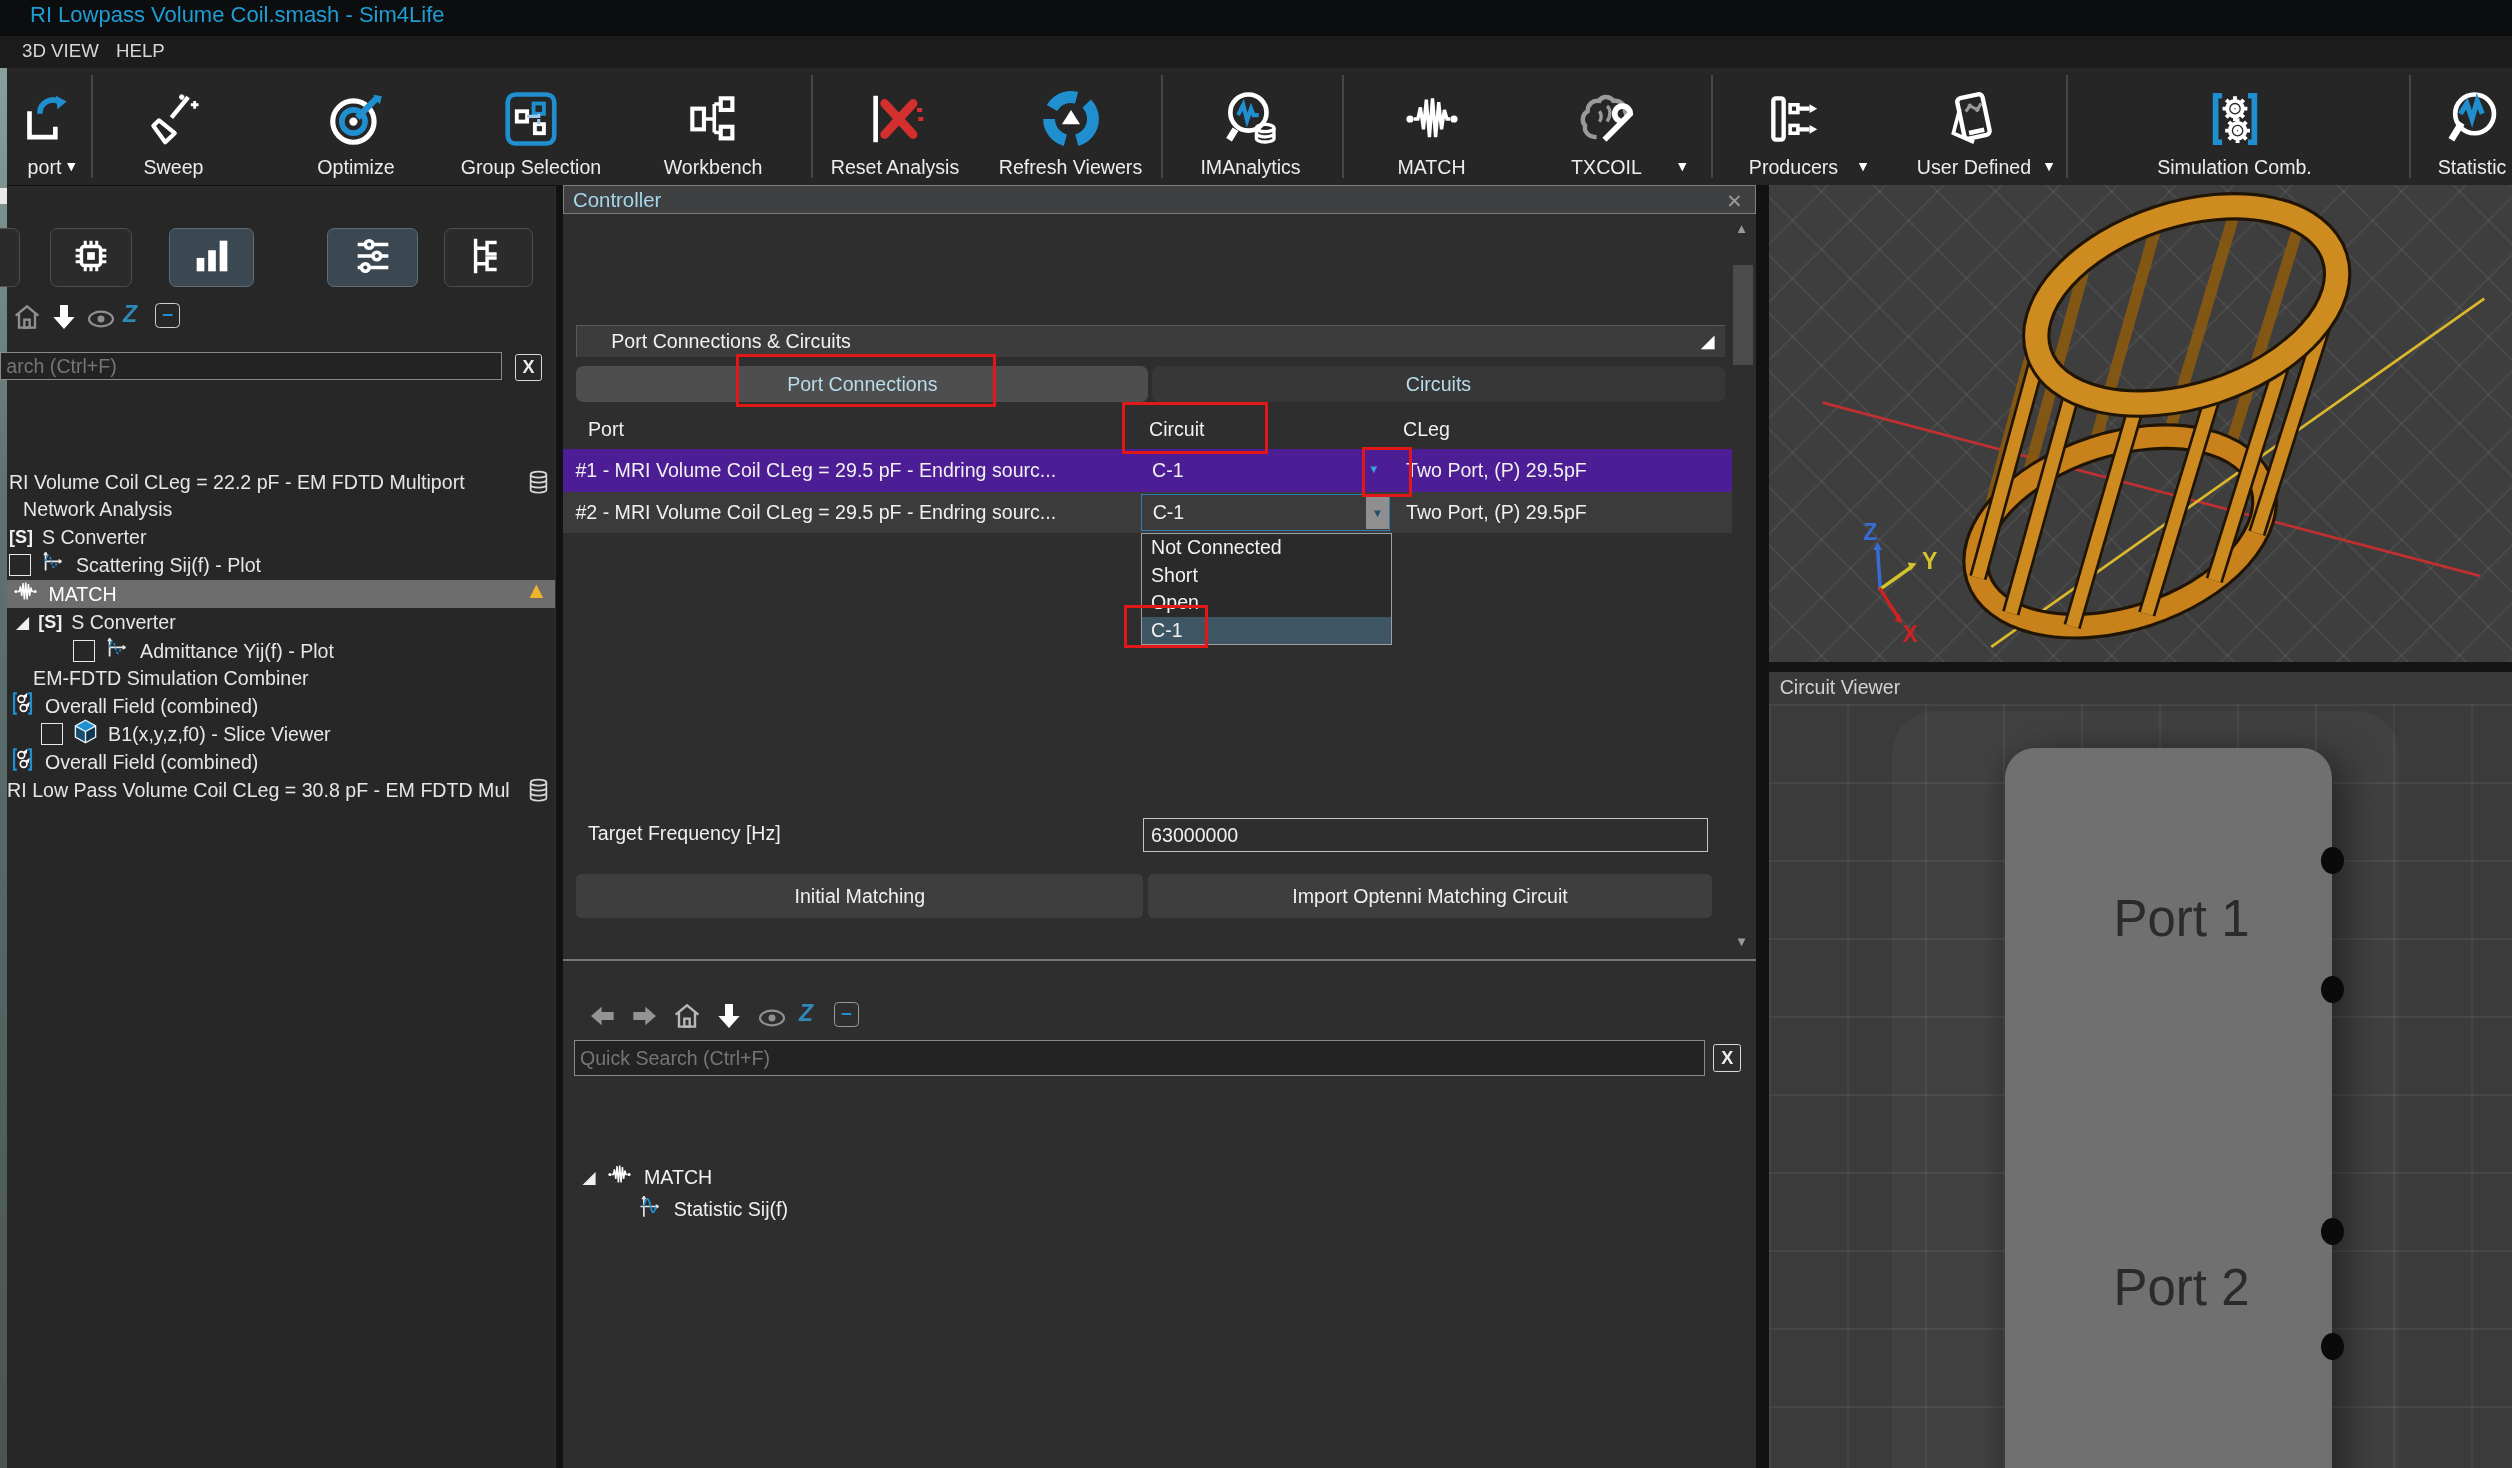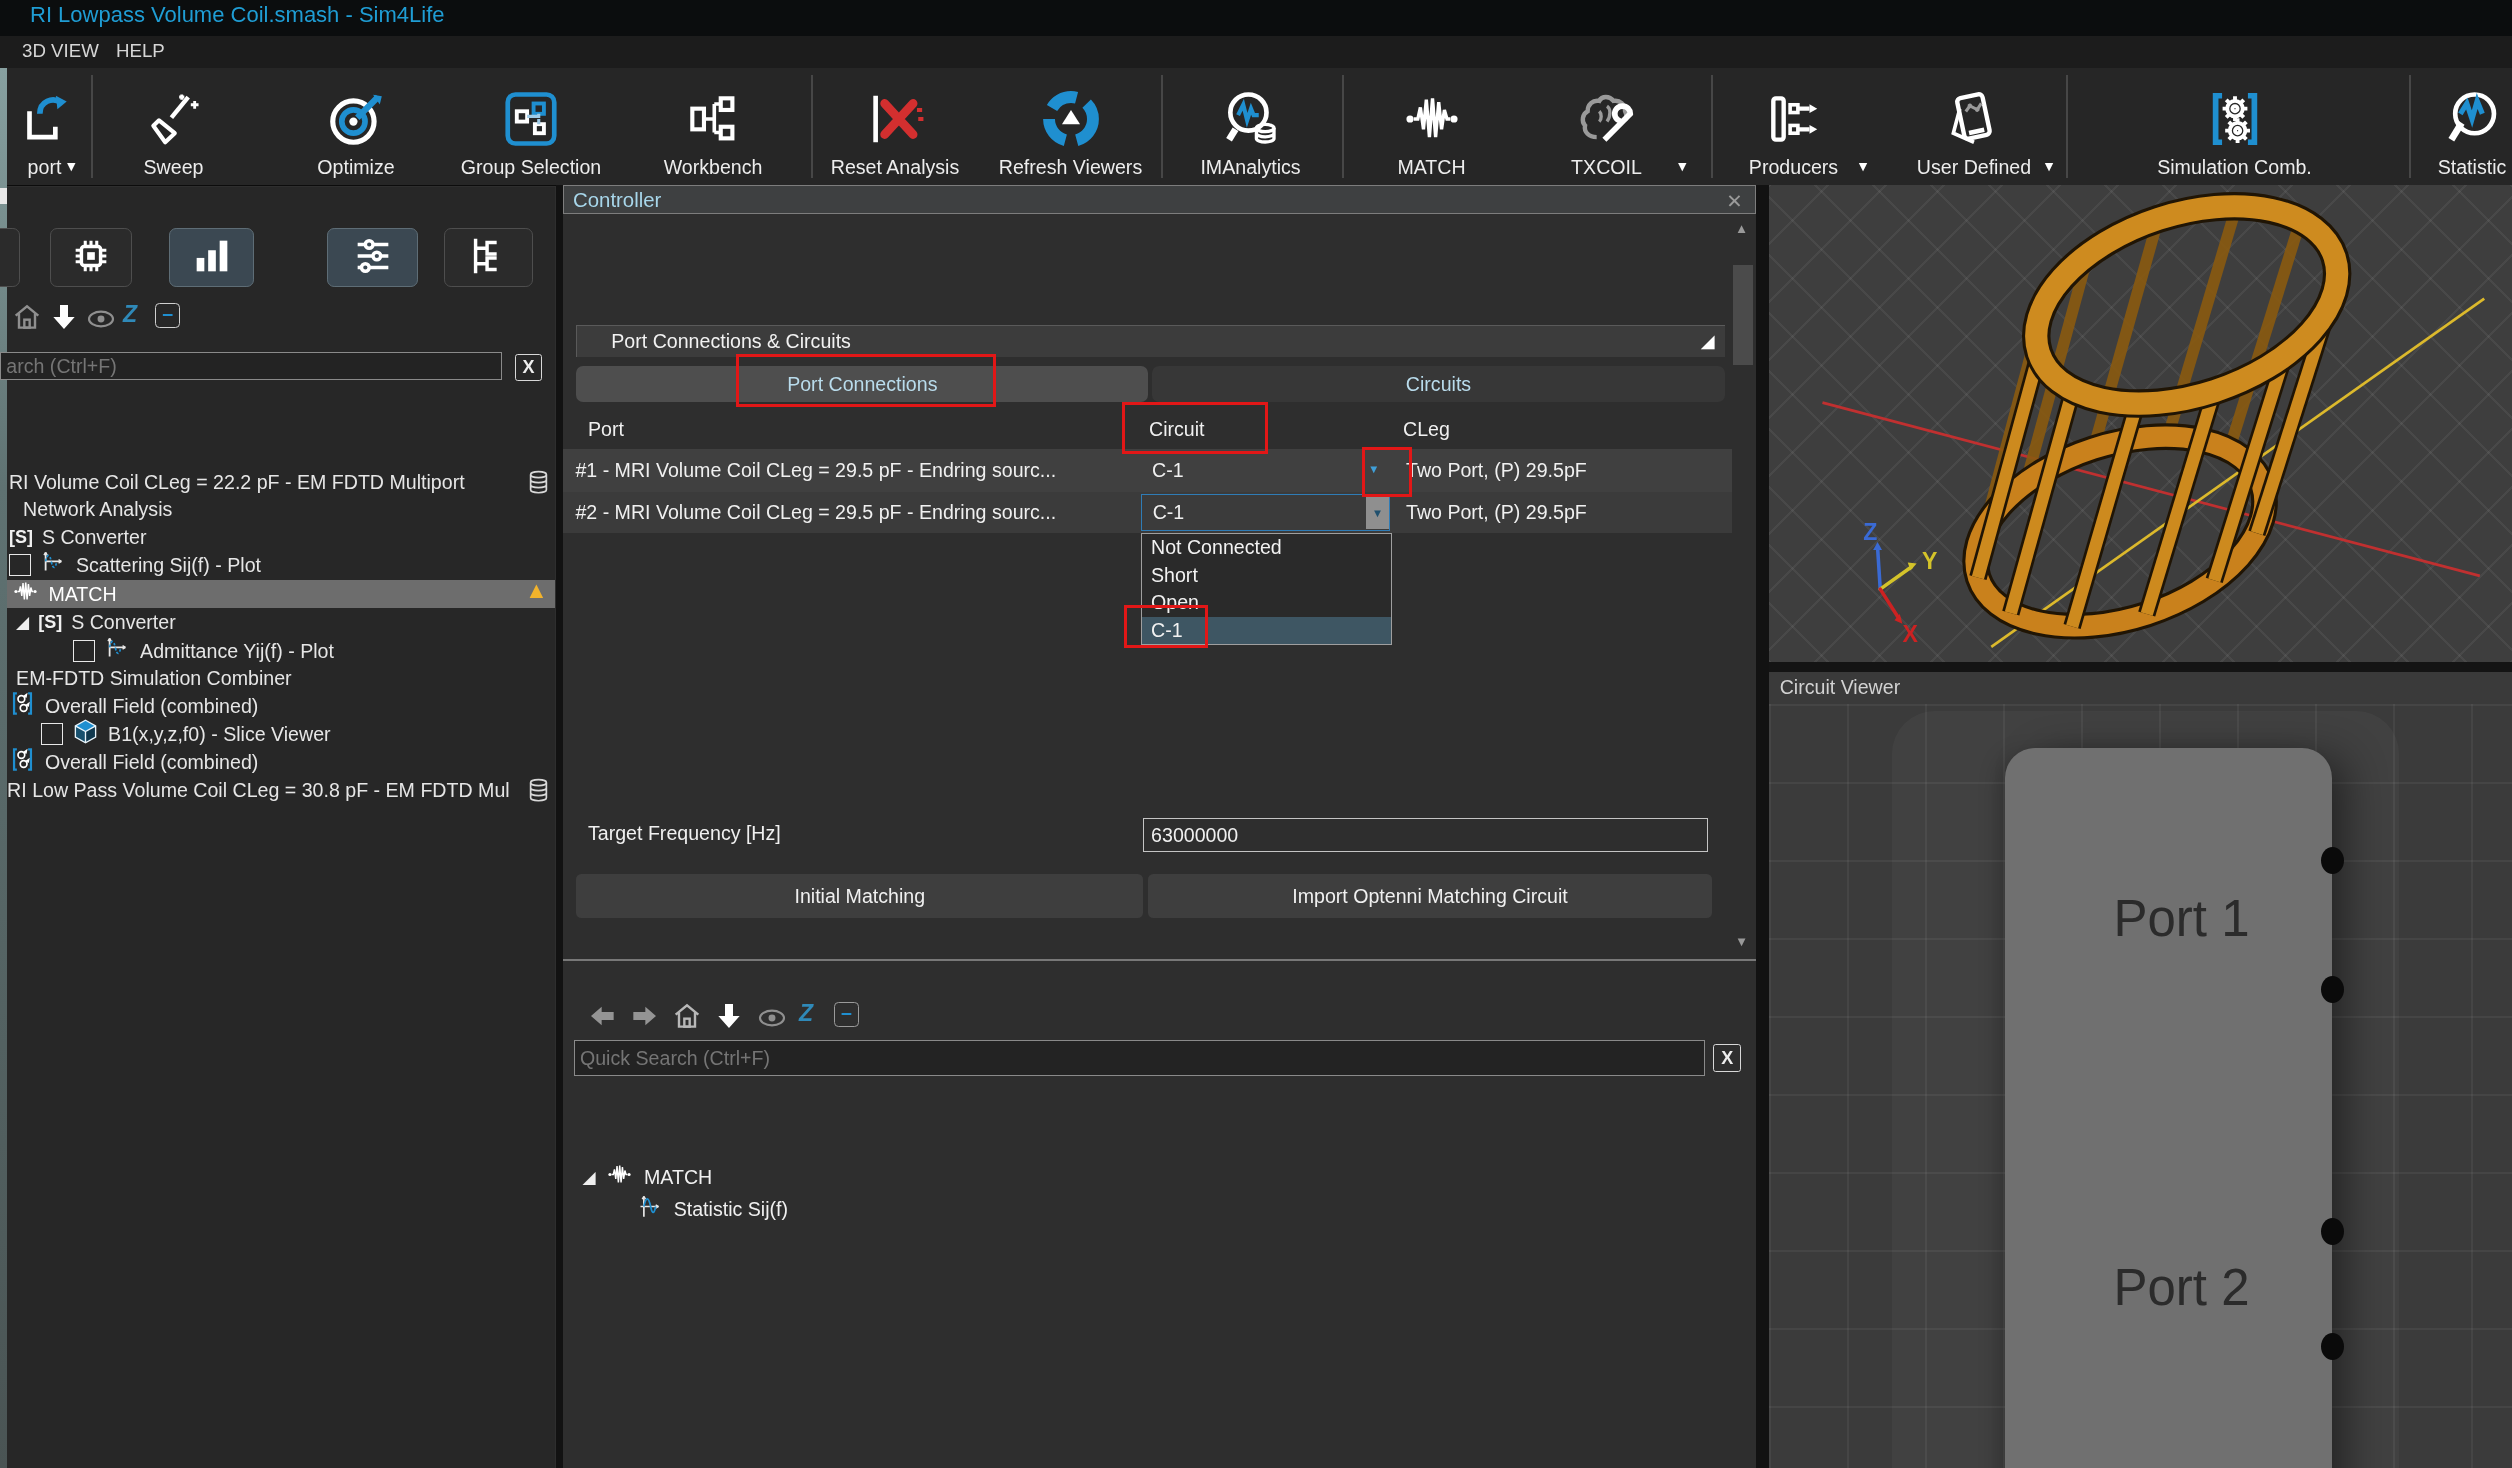--- a/index.html
+++ b/index.html
@@ -47,21 +47,21 @@
   .cclose{right:12.4px;top:3.6px;color:#9a9a9a;font-size:19.6px;}
   .scroll-arrow{color:#999;font-size:13.3px;}
   .sectionbar{left:13.3px;top:140px;width:1149px;height:32px;background:#3c3c3c;border-top:0.9px solid #5a5a5a;border-left:0.9px solid #5a5a5a;box-sizing:border-box;}
   .sectiontitle{left:34px;top:4.4px;font-size:19.6px;color:#f2f2f2;}
   .sectiontoggle{right:10.7px;top:4.4px;color:#fff;font-size:18px;}
   .tab{top:181px;height:36px;border-radius:7.1px;display:flex;align-items:center;justify-content:center;font-size:19.6px;color:#b9dcec;}
   .tab.selected{background:#4e4e4e;}
   .tab.unselected{background:#373737;}
   .colhdr{top:233px;font-size:19.6px;color:#f0f0f0;}
   .trowc{left:0;width:1169px;}
-  .r1{top:264px;height:43px;background:#404040;}
+  .r1{top:264px;height:43px;background:#4c1d95;}
   .r2{top:307px;height:41px;background:#3b3b3b;}
   .celltext{position:absolute;font-size:19.6px;color:#f0f0f0;white-space:nowrap;}
   .comboarrow{font-size:11.6px;color:#3f9fd8;}
   .combo2{left:578px;top:309px;width:249px;height:37px;border:1.8px solid #2f7cb6;background:#3b3b3b;box-sizing:border-box;}
   .combo2 .btn{position:absolute;right:0;top:0;width:23px;height:34px;background:#8f8f8f;display:flex;align-items:center;justify-content:center;color:#20506e;font-size:11.6px;}
   .ddlist{left:578px;top:348px;width:251px;background:#2a2a2a;border:1.8px solid #9f9f9f;box-sizing:border-box;z-index:30;}
   .ddopt{height:27.6px;line-height:27.6px;padding-left:9px;font-size:19.6px;color:#f2f2f2;}
   .ddopt.hl{background:#3e5663;}
   .freqlabel{left:25px;top:637px;font-size:19.6px;color:#f0f0f0;}
   .freqinput{left:580px;top:633px;width:565px;height:34px;background:#2e2e2e;border:0.9px solid #c4c4c4;color:#f0f0f0;font-size:19.6px;font-family:"Liberation Sans",sans-serif;padding:0 7.1px;box-sizing:border-box;outline:none;}
@@ -386,21 +386,21 @@
     </div>
     <div class="abs trow" style="top:450px;padding-left:66px;">
       <span class="cb"></span>
       <span><svg class="ti" viewBox="0 0 24 24">
             <path d="M5 3 v16 M5 11 h14" stroke="#e8e8e8" stroke-width="1.6" fill="none"></path>
             <path d="M5 3 l-1.5 2.5 M5 3 l1.5 2.5 M19 11 l-2.5-1.5 M19 11 l-2.5 1.5" stroke="#e8e8e8" stroke-width="1.2" fill="none"></path>
             <path d="M5 11 c1.5-7 3.5-7 5 0 c1.5 7 3.5 7 5 0" stroke="#1f8fd0" stroke-width="1.5" fill="none" stroke-dasharray="2.4 1.6"></path>
           </svg></span>
       <span class="treelabel">Admittance Yij(f) - Plot</span>
     </div>
-    <div class="abs trow" style="top:477px;padding-left:9px;">
+    <div class="abs trow" style="top:477px;padding-left:26px;">
       <span class="treelabel">EM-FDTD Simulation Combiner</span>
     </div>
     <div class="abs trow" style="top:505px;padding-left:1.8px;">
       <span><svg class="ti" viewBox="0 0 24 24">
             <path d="M7 3 H4.5 V21 H7 M17 3 h2.5 V21 H17" stroke="#1f8fd0" stroke-width="2" fill="none"></path>
             <g stroke="#fff" stroke-width="1.5" fill="none">
               <circle cx="11" cy="8" r="3"></circle>
               <path d="M13.2 5.8 l2.2-1.6 -.5 2.6"></path>
               <circle cx="13" cy="16" r="3"></circle>
               <path d="M15.2 13.8 l2.2-1.6 -.5 2.6"></path>

